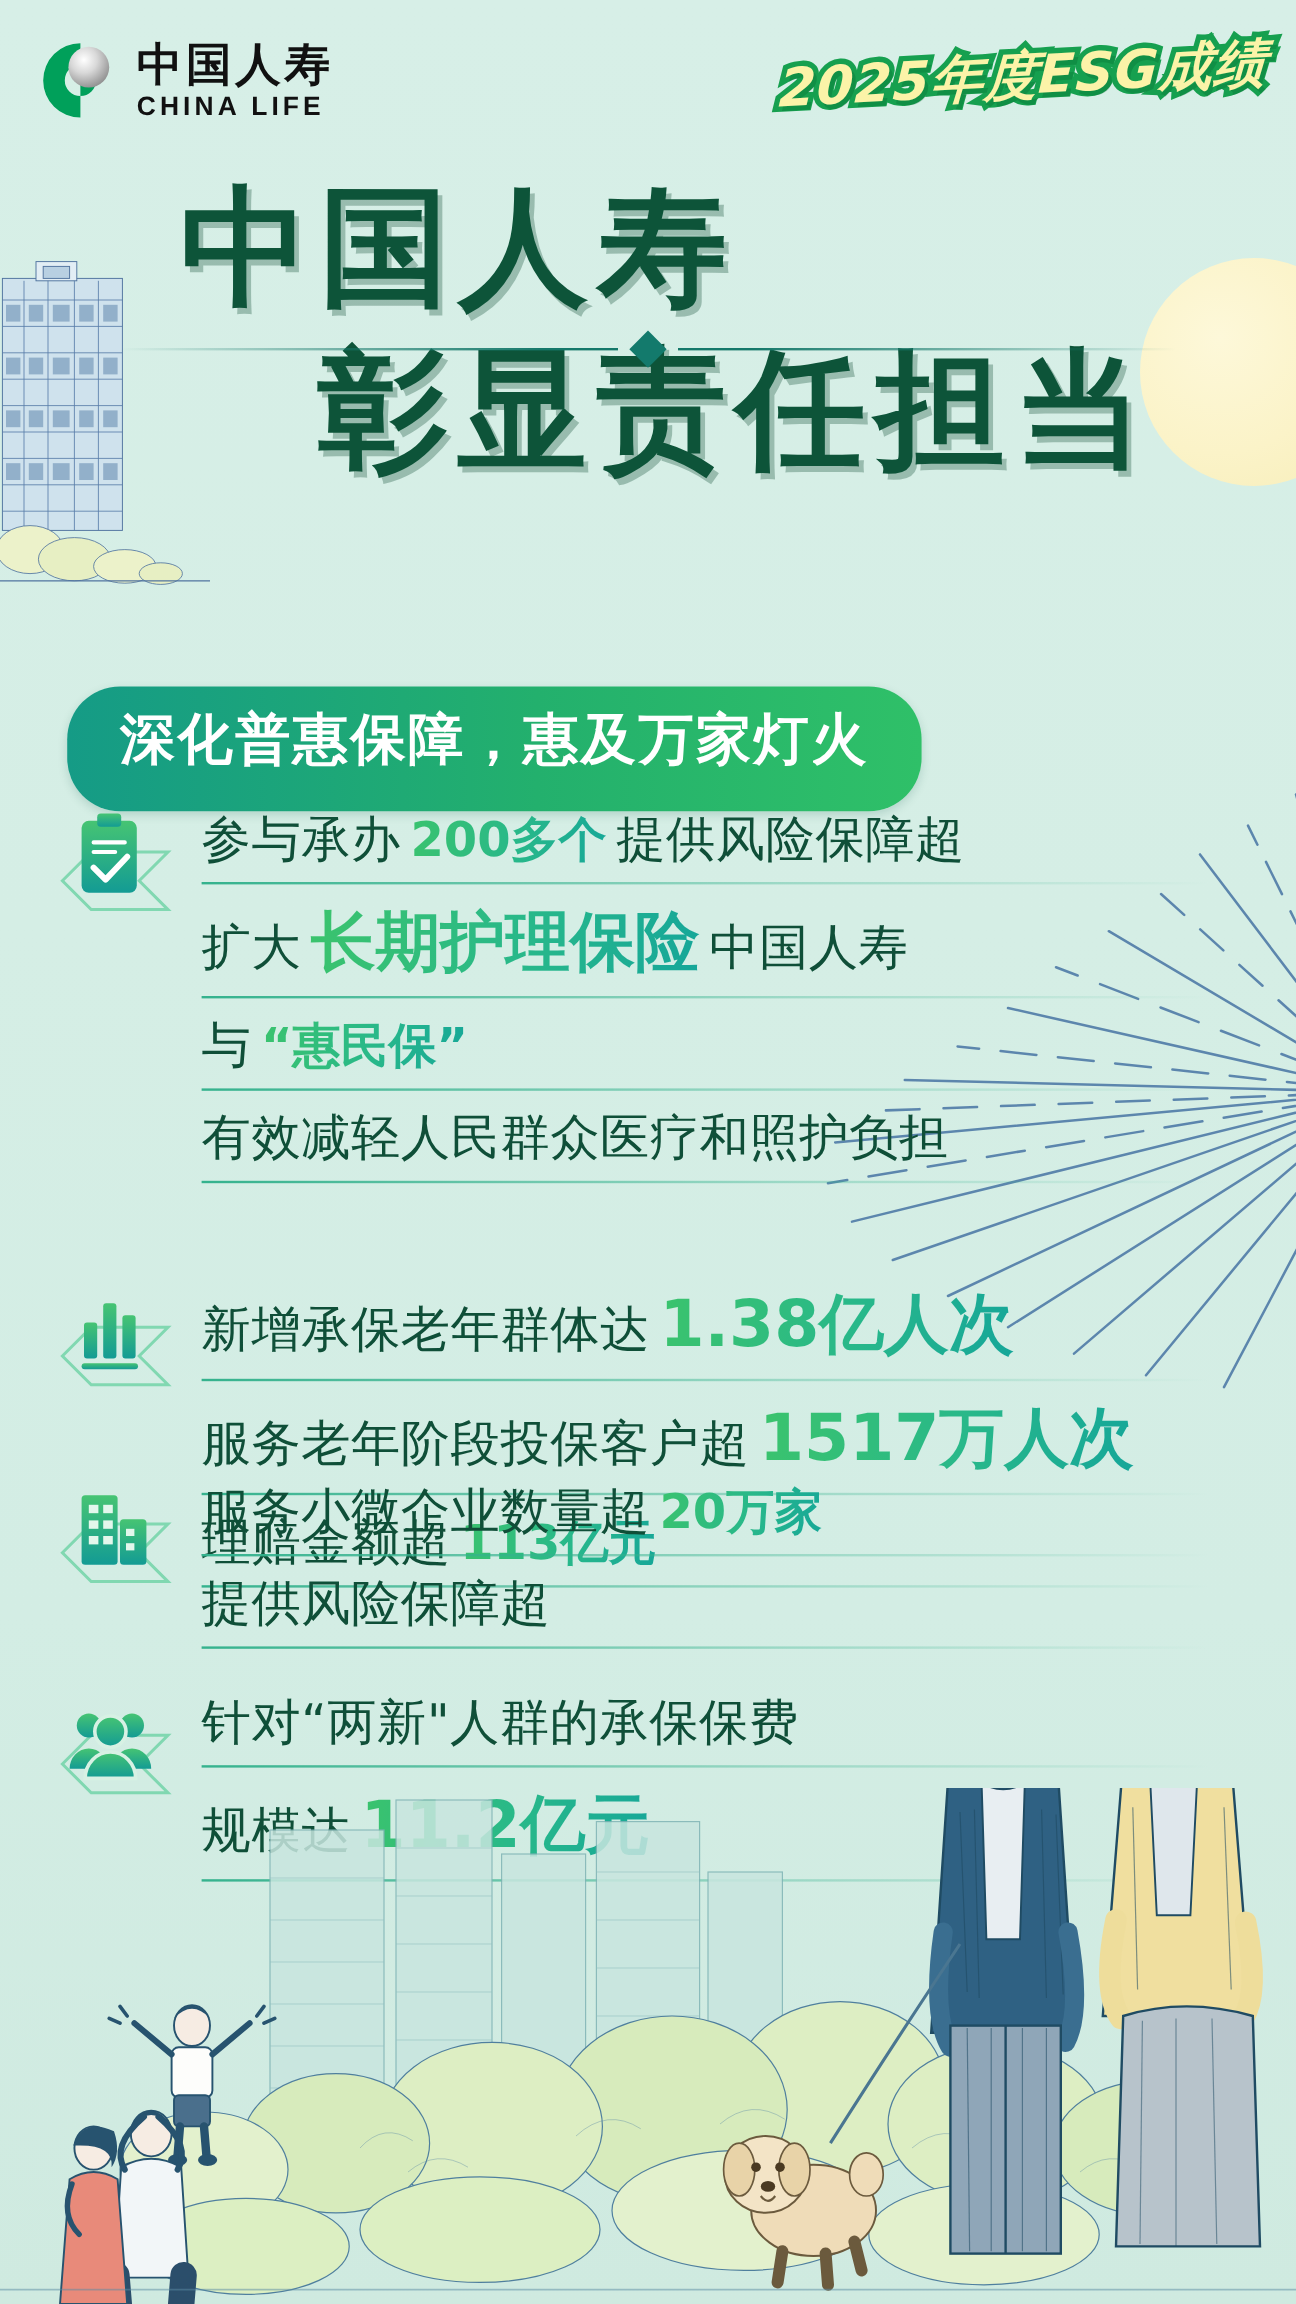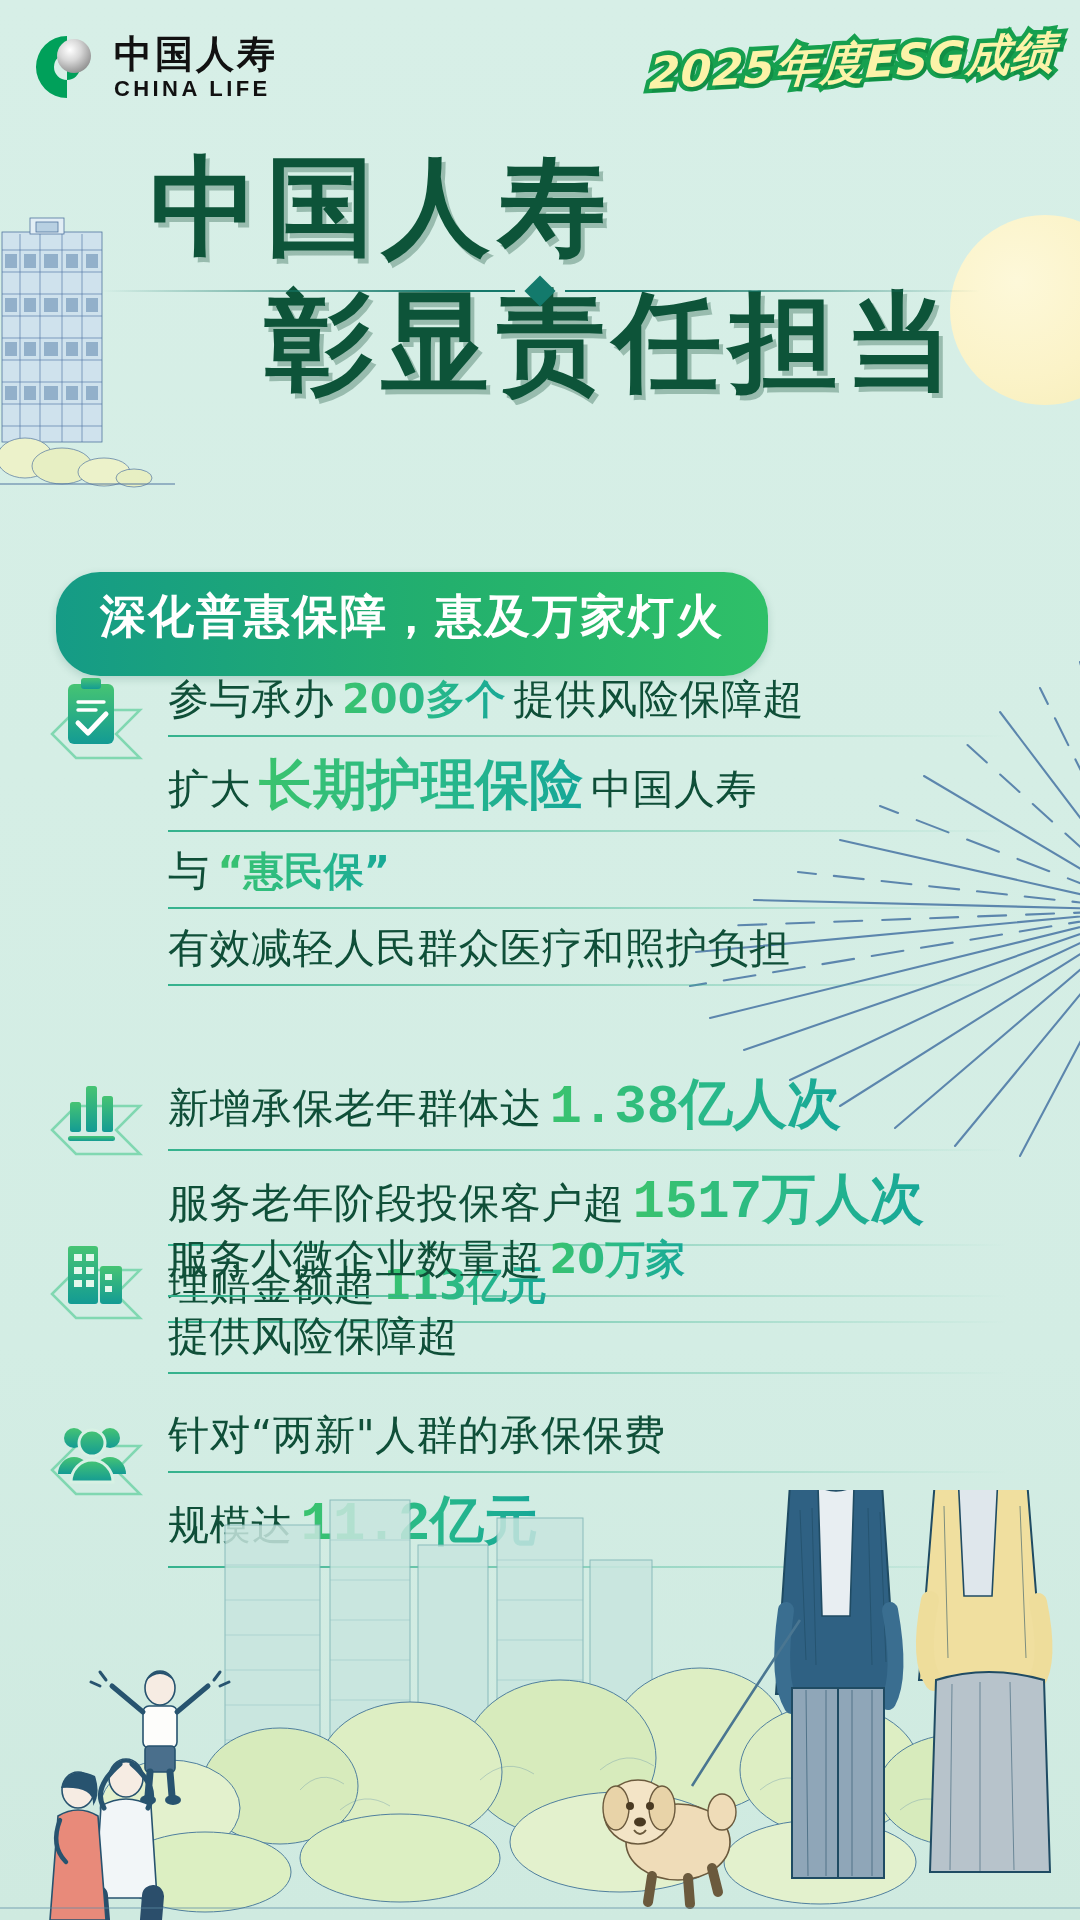--- a/index.html
+++ b/index.html
@@ -106,21 +106,21 @@
 
   .txt{ font-size:41px; color:#0f4f38; font-family:"DejaVu Sans",sans-serif; letter-spacing:.5px; }
   .hl{
     font-size:40px; font-weight:bold; letter-spacing:0px;
     font-family:"DejaVu Sans",sans-serif;
     background:linear-gradient(100deg,#3cc46b 0%,#28b88a 55%,#14a59a 100%);
     -webkit-background-clip:text; background-clip:text;
     -webkit-text-fill-color:transparent; color:#1aa983;
     padding:0 8px;
   }
-  .hl.sm{ font-size:54px;font-family:Liberation Mono, monospace; }
+  .hl.sm{ font-size:54px; }
 
   
   .bottom-art{ position:absolute; left:0; bottom:0; width:1080px; height:430px; }
 
   
   .ico-svg{ display:block; }
 </style>
 </head>
 <body>
 

